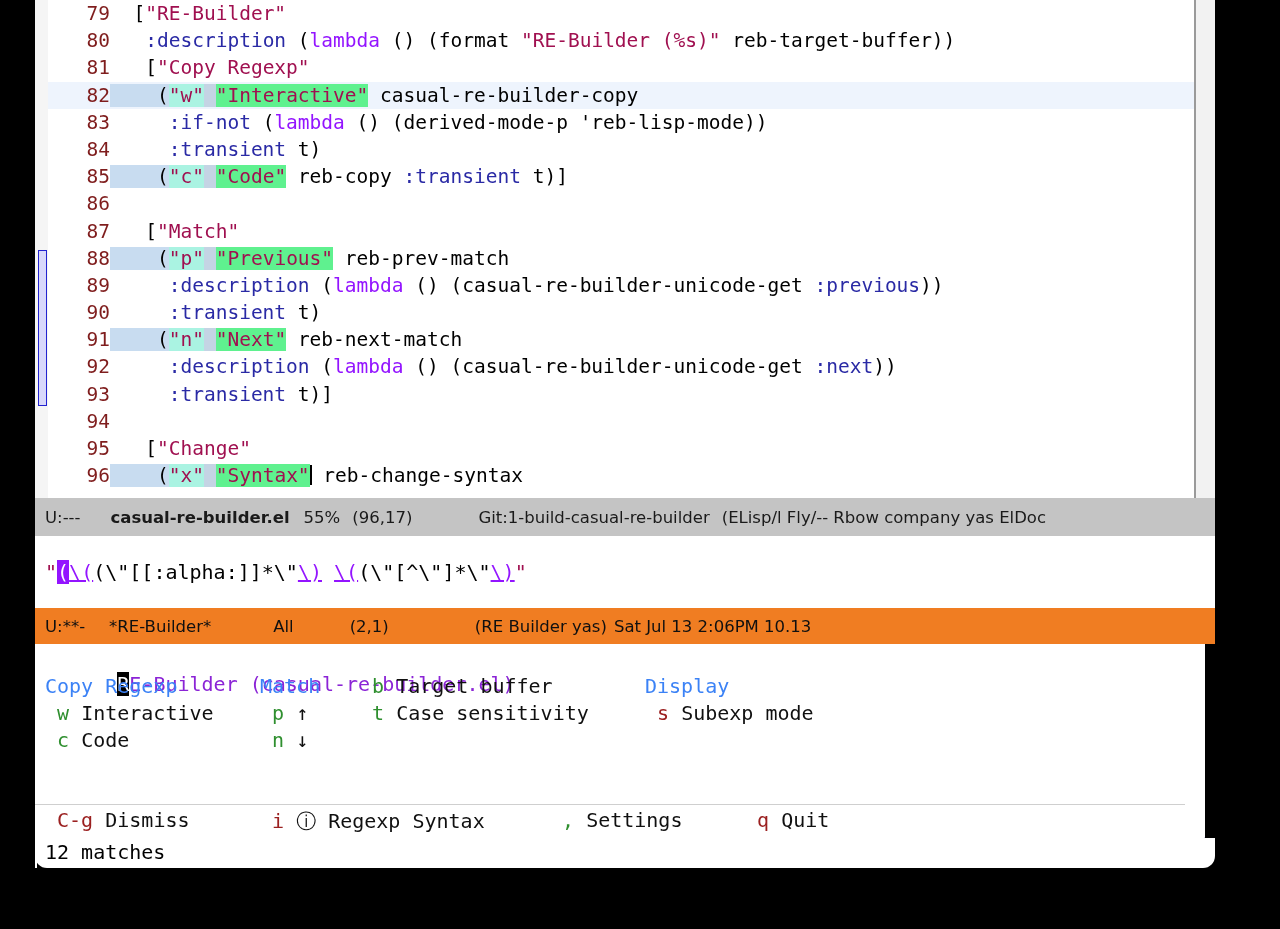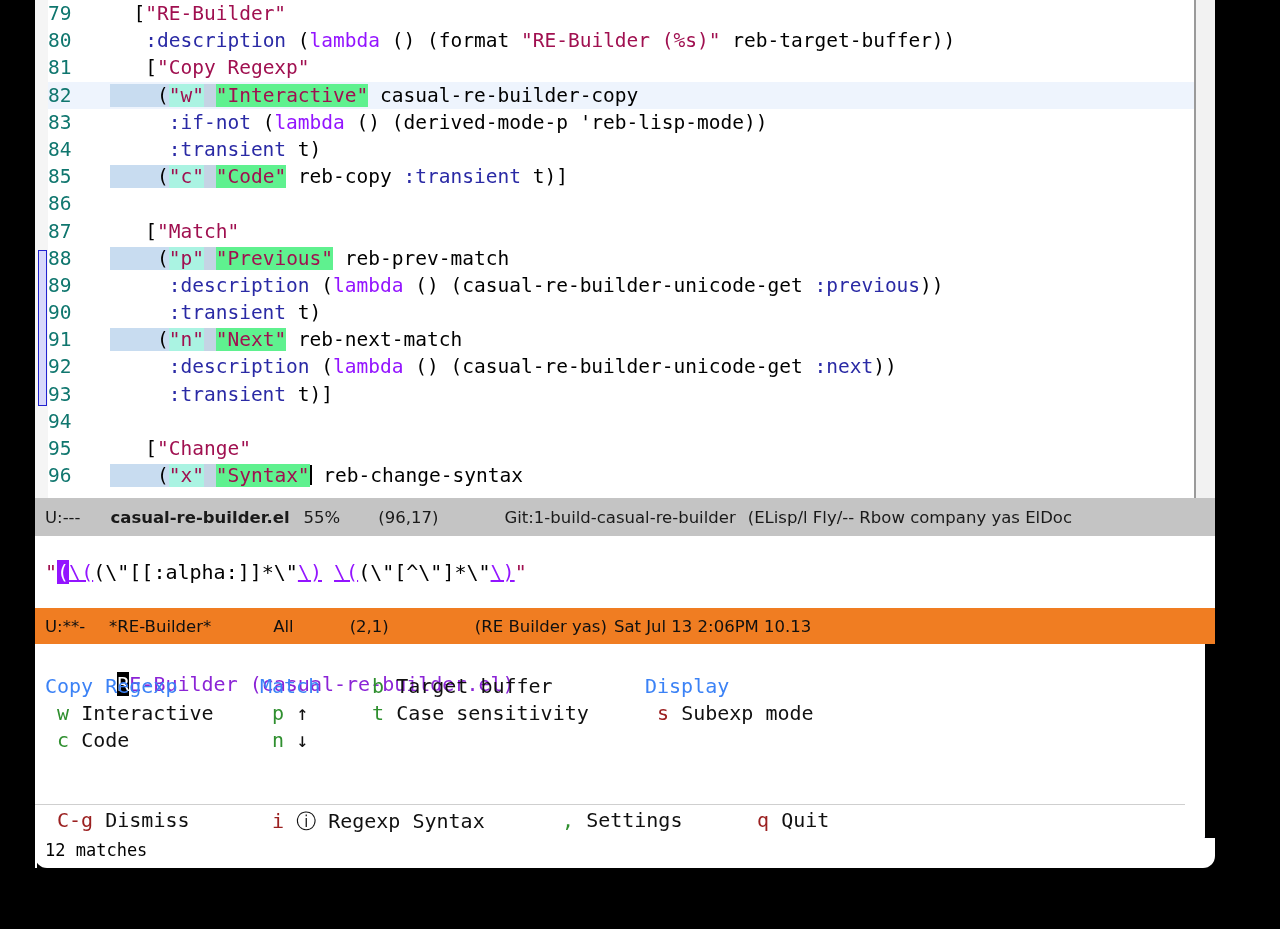--- a/index.html
+++ b/index.html
@@ -19,21 +19,21 @@
   #fringe-marker{
     position:absolute;left:3px;top:250px;width:9px;height:156px;
     background:#d8d8fb;border:1px solid #2222d0;box-sizing:border-box;
   }
   #code-lines{
     position:absolute;left:13px;top:0;width:1167px;height:498px;
     font-size:19.5px;line-height:27.2px;white-space:pre;
   }
   .cl{position:relative;height:27.2px;}
   .cl.hl{background:#eef4fd;}
-  .ln{display:inline-block;width:62px;text-align:left;color:#0f766e;}
+  .ln{display:inline-block;width:62px;text-align:right;color:#7f1d1d;}
   .code{color:#000;}
   .kw{color:#a01050;}     
   .kwd{color:#2a2aa5;}    
   .fn{color:#9314ff;}     
   .hl-green{background:#5ff18f;}
   .hl-cyan{background:#aaf3e2;}
   .hl-blue{background:#c8dcf0;}
   .hl-bluegray{background:#c4d4e4;}
   .cursorbar{display:inline-block;width:2px;height:20px;background:#000;vertical-align:-3px;margin:0;}
   
@@ -93,21 +93,21 @@
   .tsep{position:absolute;left:0;top:160px;width:1150px;height:1px;background:#cfcfcf;}
   #transient-footer{
     position:absolute;left:10px;top:164px;font-size:20px;white-space:pre;color:#101010;
   }
 
   
   #echo-area{
     position:absolute;left:35px;top:838px;width:1180px;height:30px;background:#ffffff;
     border-bottom-left-radius:12px;border-bottom-right-radius:12px;overflow:hidden;
   }
-  #echo-text{position:absolute;left:10px;top:2px;font-size:17px;color:#000;white-space:pre;}
+  #echo-text{position:absolute;left:10px;top:2px;font-size:20px;color:#000;white-space:pre;}
   #win-left-edge{position:absolute;left:35px;top:0;width:2px;height:868px;background:#ffffff;}
 </style>
 </head>
 <body>
 
 <div id="frame">
 
   <div id="win-left-edge"></div>
 
   <div id="code-window">
@@ -115,21 +115,21 @@
     <div id="fringe-marker"></div>
     <div id="code-lines"><div class="cl"><span class="ln">79</span><span class="code">  [</span><span class="kw">"RE-Builder"</span></div><div class="cl"><span class="ln">80</span><span class="code">   </span><span class="kwd">:description</span><span class="code"> (</span><span class="fn">lambda</span><span class="code"> () (format </span><span class="kw">"RE-Builder (%s)"</span><span class="code"> reb-target-buffer))</span></div><div class="cl"><span class="ln">81</span><span class="code">   [</span><span class="kw">"Copy Regexp"</span></div><div class="cl hl"><span class="ln">82</span><span class="code hl-blue">    (</span><span class="kw hl-cyan">"w"</span><span class="code hl-bluegray"> </span><span class="kw hl-green">"Interactive"</span><span class="code"> casual-re-builder-copy</span></div><div class="cl"><span class="ln">83</span><span class="code">     </span><span class="kwd">:if-not</span><span class="code"> (</span><span class="fn">lambda</span><span class="code"> () (derived-mode-p 'reb-lisp-mode))</span></div><div class="cl"><span class="ln">84</span><span class="code">     </span><span class="kwd">:transient</span><span class="code"> t)</span></div><div class="cl"><span class="ln">85</span><span class="code hl-blue">    (</span><span class="kw hl-cyan">"c"</span><span class="code hl-bluegray"> </span><span class="kw hl-green">"Code"</span><span class="code"> reb-copy </span><span class="kwd">:transient</span><span class="code"> t)]</span></div><div class="cl"><span class="ln">86</span></div><div class="cl"><span class="ln">87</span><span class="code">   [</span><span class="kw">"Match"</span></div><div class="cl"><span class="ln">88</span><span class="code hl-blue">    (</span><span class="kw hl-cyan">"p"</span><span class="code hl-bluegray"> </span><span class="kw hl-green">"Previous"</span><span class="code"> reb-prev-match</span></div><div class="cl"><span class="ln">89</span><span class="code">     </span><span class="kwd">:description</span><span class="code"> (</span><span class="fn">lambda</span><span class="code"> () (casual-re-builder-unicode-get </span><span class="kwd">:previous</span><span class="code">))</span></div><div class="cl"><span class="ln">90</span><span class="code">     </span><span class="kwd">:transient</span><span class="code"> t)</span></div><div class="cl"><span class="ln">91</span><span class="code hl-blue">    (</span><span class="kw hl-cyan">"n"</span><span class="code hl-bluegray"> </span><span class="kw hl-green">"Next"</span><span class="code"> reb-next-match</span></div><div class="cl"><span class="ln">92</span><span class="code">     </span><span class="kwd">:description</span><span class="code"> (</span><span class="fn">lambda</span><span class="code"> () (casual-re-builder-unicode-get </span><span class="kwd">:next</span><span class="code">))</span></div><div class="cl"><span class="ln">93</span><span class="code">     </span><span class="kwd">:transient</span><span class="code"> t)]</span></div><div class="cl"><span class="ln">94</span></div><div class="cl"><span class="ln">95</span><span class="code">   [</span><span class="kw">"Change"</span></div><div class="cl"><span class="ln">96</span><span class="code hl-blue">    (</span><span class="kw hl-cyan">"x"</span><span class="code hl-bluegray"> </span><span class="kw hl-green">"Syntax"</span><span class="cursorbar"></span><span class="code"> reb-change-syntax</span></div></div>
     <div id="code-right-pad"></div>
     <div id="code-scroll-track"></div>
   </div>
 
   <div id="mode-line-1">
     <span class="ml-seg" style="margin-left:10px;">U:---</span>
     <span class="ml-seg ml-bold" style="margin-left:30px;">casual-re-builder.el</span>
     <span class="ml-seg" style="margin-left:14px;">55%</span>
-    <span class="ml-seg" style="margin-left:38px;">(96,17)</span>
+    <span class="ml-seg" style="margin-left:12px;">(96,17)</span>
     <span class="ml-seg" style="margin-left:66px;">Git:1-build-casual-re-builder</span>
     <span class="ml-seg" style="margin-left:12px;">(ELisp/l Fly/-- Rbow company yas ElDoc</span>
   </div>
 
   <div id="reb-window">
     <div id="reb-text"><span class="rx-q">"</span><span class="rx-cursor">(</span><span class="rx-grp">\(</span><span class="rx-plain">(\"[[:alpha:]]*\"</span><span class="rx-grp">\)</span><span class="rx-plain"> </span><span class="rx-grp">\(</span><span class="rx-plain">(\"[^\"]*\"</span><span class="rx-grp">\)</span><span class="rx-q">"</span></div>
   </div>
 
   <div id="mode-line-2">
     <span class="ml-seg" style="margin-left:10px;">U:**-</span>

